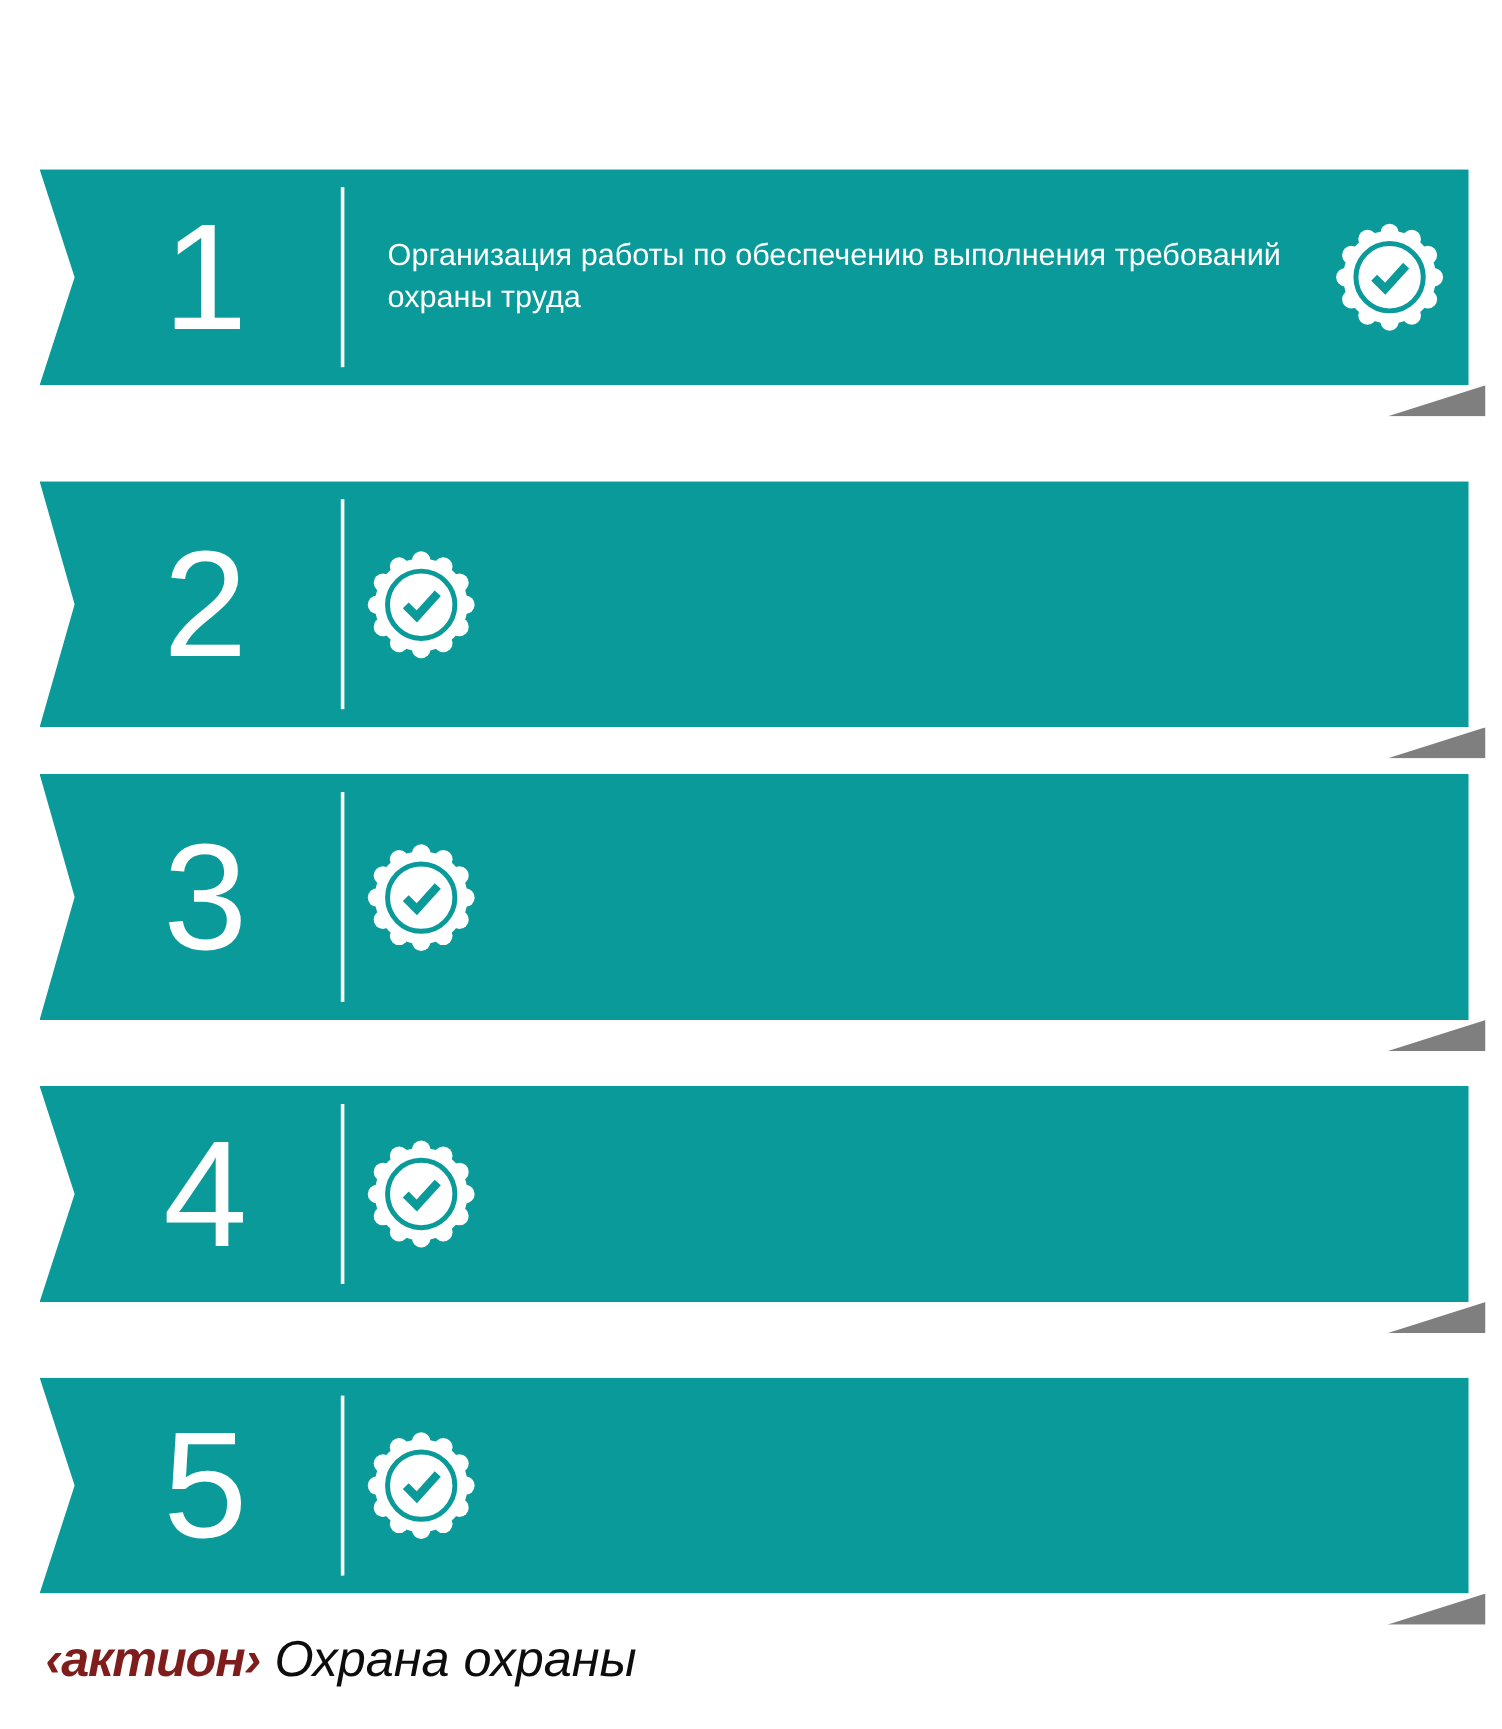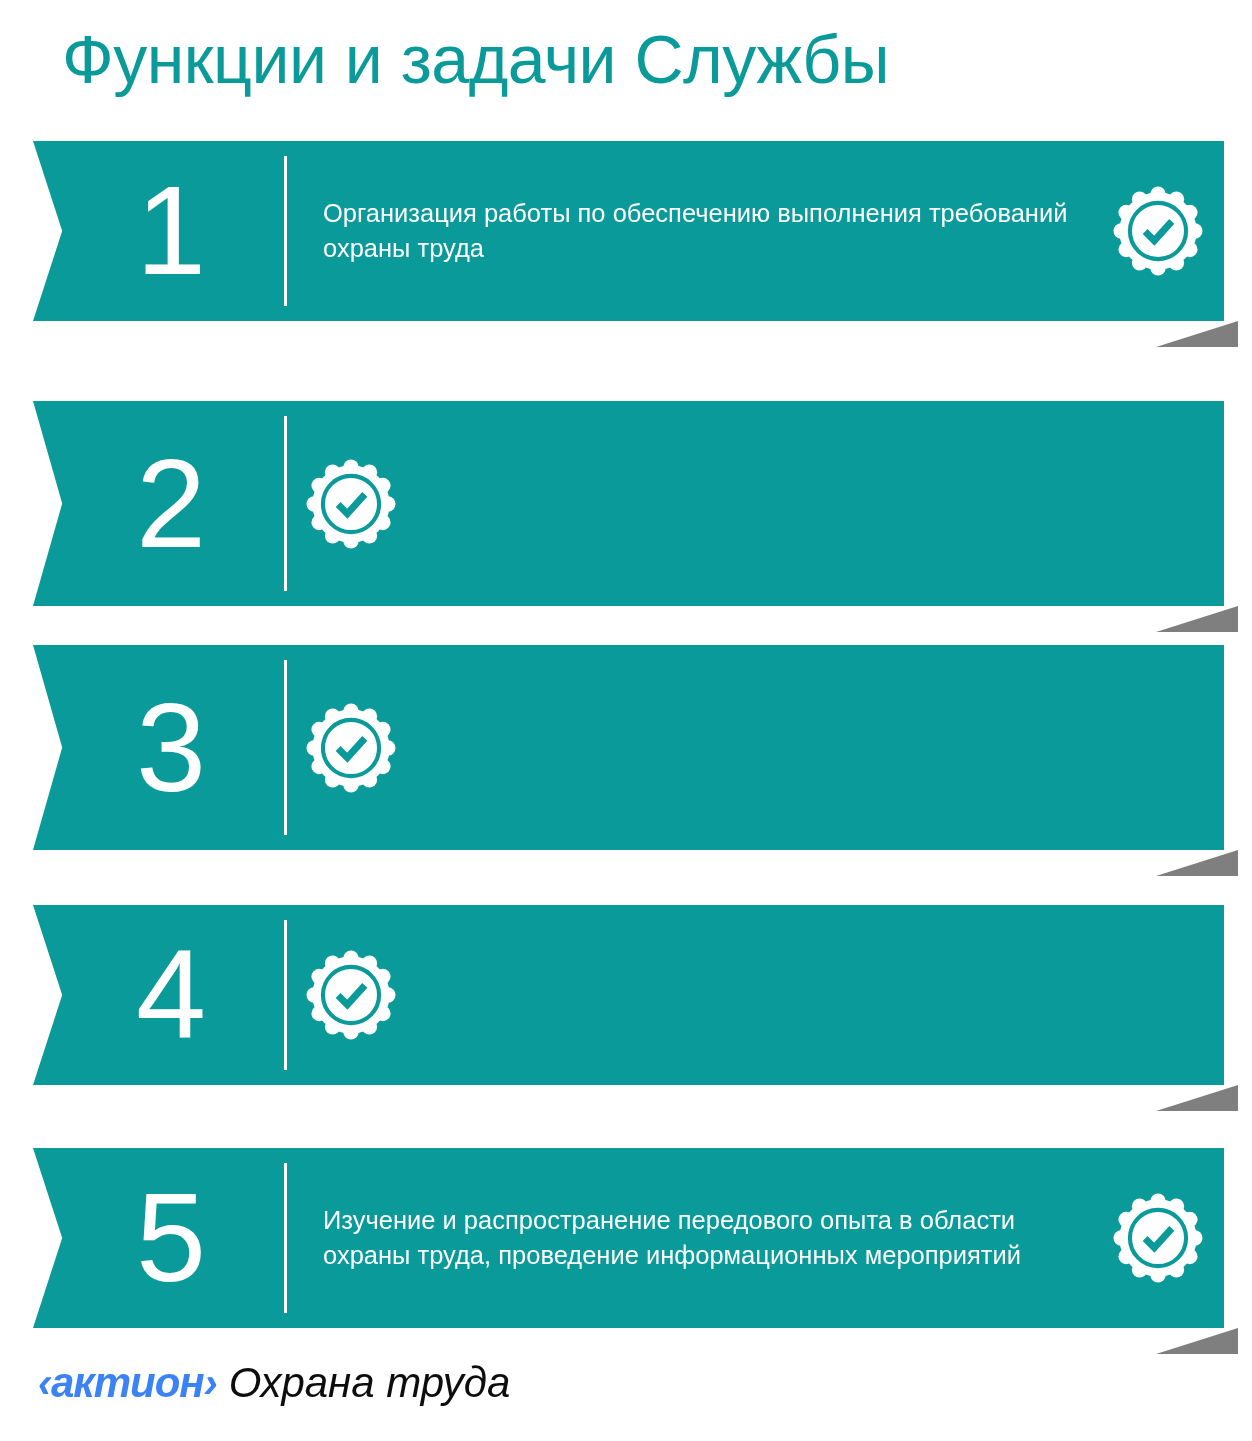--- a/index.html
+++ b/index.html
@@ -135,21 +135,21 @@
   
   .footer {
     position: absolute;
     left: 38px;
     top: 1360px;
     display: flex;
     align-items: baseline;
     white-space: nowrap;
   }
   .footer-brand {
-    color: #3b82f6;
+    color: #7f1d1d;
     font-size: 42px;
     line-height: 46px;
     font-weight: bold;
     font-style: italic;
     letter-spacing: -1px;
     font-family: "Liberation Sans", "DejaVu Sans", sans-serif;
   }
   .footer-product {
     color: #0d0d0d;
     font-size: 42px;
@@ -158,21 +158,20 @@
     font-style: italic;
     margin-left: 12px;
     font-family: "Liberation Sans", "DejaVu Sans", sans-serif;
   }
 </style>
 </head>
 <body>
 
 <div id="infographic">
 
-  <div class="page-title">Функции и задачи Службы</div>
 
   <div class="banner-list" id="banner-list">
       <div class="banner-row" style="top: 141px; height: 208px;">
         <div class="banner-shadow" style="top: 180px;"></div>
         <div class="banner-body" style="height: 180px; background: rgb(10, 154, 154);">
           <div class="banner-number-cell">
             <span class="banner-number">1</span>
           </div>
           <div class="banner-divider"></div>
           <div class="banner-text-cell">
@@ -291,23 +290,20 @@
           </div>
         </div>
       </div>
       <div class="banner-row" style="top: 1148px; height: 208px;">
         <div class="banner-shadow" style="top: 180px;"></div>
         <div class="banner-body" style="height: 180px; background: rgb(10, 154, 154);">
           <div class="banner-number-cell">
             <span class="banner-number">5</span>
           </div>
           <div class="banner-divider"></div>
-          <div class="banner-text-cell">
-            <div class="banner-text" style="max-width: 775px;">Изучение и распространение передового опыта в области охраны труда, проведение информационных мероприятий</div>
-          </div>
           <div class="banner-badge-cell">
             <svg viewBox="0 0 100 100" class="seal-icon">
               <g>
                 <circle cx="50.00" cy="10.00" r="8.40" fill="#ffffff"></circle>
                 <circle cx="70.00" cy="15.36" r="8.40" fill="#ffffff"></circle>
                 <circle cx="84.64" cy="30.00" r="8.40" fill="#ffffff"></circle>
                 <circle cx="90.00" cy="50.00" r="8.40" fill="#ffffff"></circle>
                 <circle cx="84.64" cy="70.00" r="8.40" fill="#ffffff"></circle>
                 <circle cx="70.00" cy="84.64" r="8.40" fill="#ffffff"></circle>
                 <circle cx="50.00" cy="90.00" r="8.40" fill="#ffffff"></circle>
@@ -321,16 +317,16 @@
               <circle cx="50" cy="50" r="30.5" fill="none" stroke="#0a9a9a" stroke-width="4.5"></circle>
               <path d="M 36 50.5 L 46 60.5 L 65 39.5" fill="none" stroke="#0a9a9a" stroke-width="7.5" stroke-linecap="butt" stroke-linejoin="miter"></path>
             </svg>
           </div>
         </div>
       </div>
     </div>
 
   <div class="footer">
     <span class="footer-brand">‹актион›</span>
-    <span class="footer-product">Охрана труда</span>
+    <span class="footer-product">Охрана охраны</span>
   </div>
 
 </div>
 
 </body></html>

